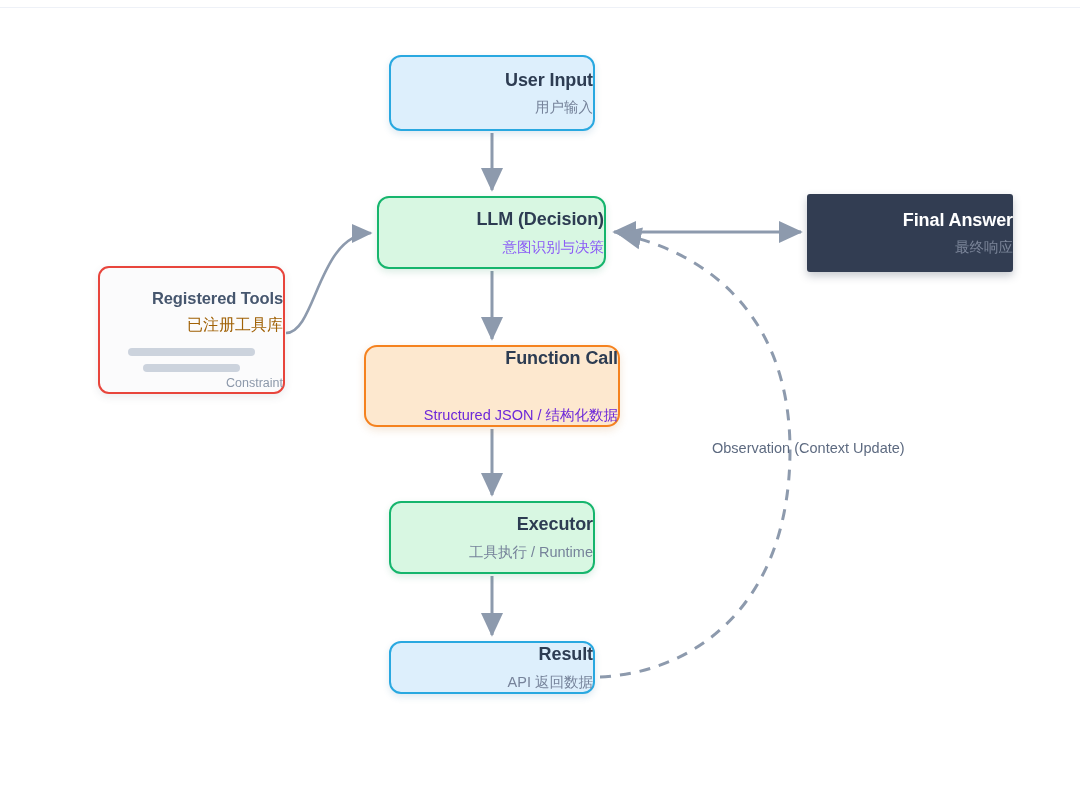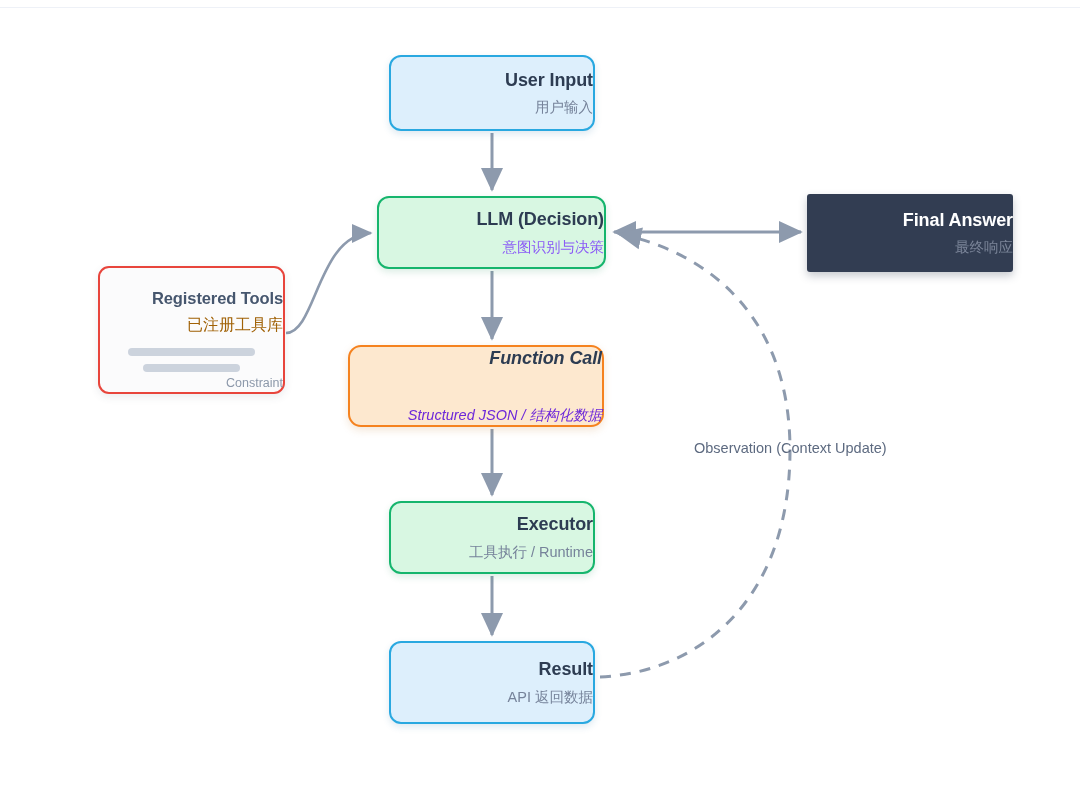--- a/index.html
+++ b/index.html
@@ -109,54 +109,53 @@
   #node-registered-tools .bar.b1 { width: 127px; }
   #node-registered-tools .bar.b2 { width: 97px; }
   #node-registered-tools .constraint {
     margin-top: 4px;
     font-size: 12.5px;
     color: #8c98aa;
   }
 
   
   #node-function-call {
-    left: 348px; top: 345px; width: 256px; height: 82px;
+    left: 364px; top: 345px; width: 256px; height: 82px;
     background: #fde8cf;
     border: 2.5px solid #f5821f;
     border-radius: 13px;
     box-shadow: 0 3px 8px rgba(190,110,30,0.18);
-    font-style: italic;
   }
   #node-function-call .title { color: #2d3c52; }
   #node-function-call .sub { color: #6d28d9; margin-top: 36px; }
 
   
   #node-executor {
     left: 389px; top: 501px; width: 206px; height: 73px;
     background: #d8f7e2;
     border: 2.5px solid #16b56d;
     box-shadow: 0 3px 7px rgba(30,140,90,0.16);
   }
   #node-executor .title { color: #2d3c52; }
   #node-executor .sub { color: #76839a; }
 
   
   #node-result {
-    left: 389px; top: 641px; width: 206px; height: 83px;
+    left: 389px; top: 641px; width: 206px; height: 53px;
     background: #ddeffc;
     border: 2.5px solid #29a8e0;
     box-shadow: 0 3px 7px rgba(41,120,170,0.16);
   }
   #node-result .title { color: #2d3c52; }
   #node-result .sub { color: #76839a; }
 
   
   #edge-label-observation {
     position: absolute;
-    left: 694px;
+    left: 712px;
     top: 440px;
     font-size: 14.5px;
     color: #5d6a80;
     white-space: nowrap;
     z-index: 4;
     background: transparent;
   }
 </style>
 </head>
 <body>

